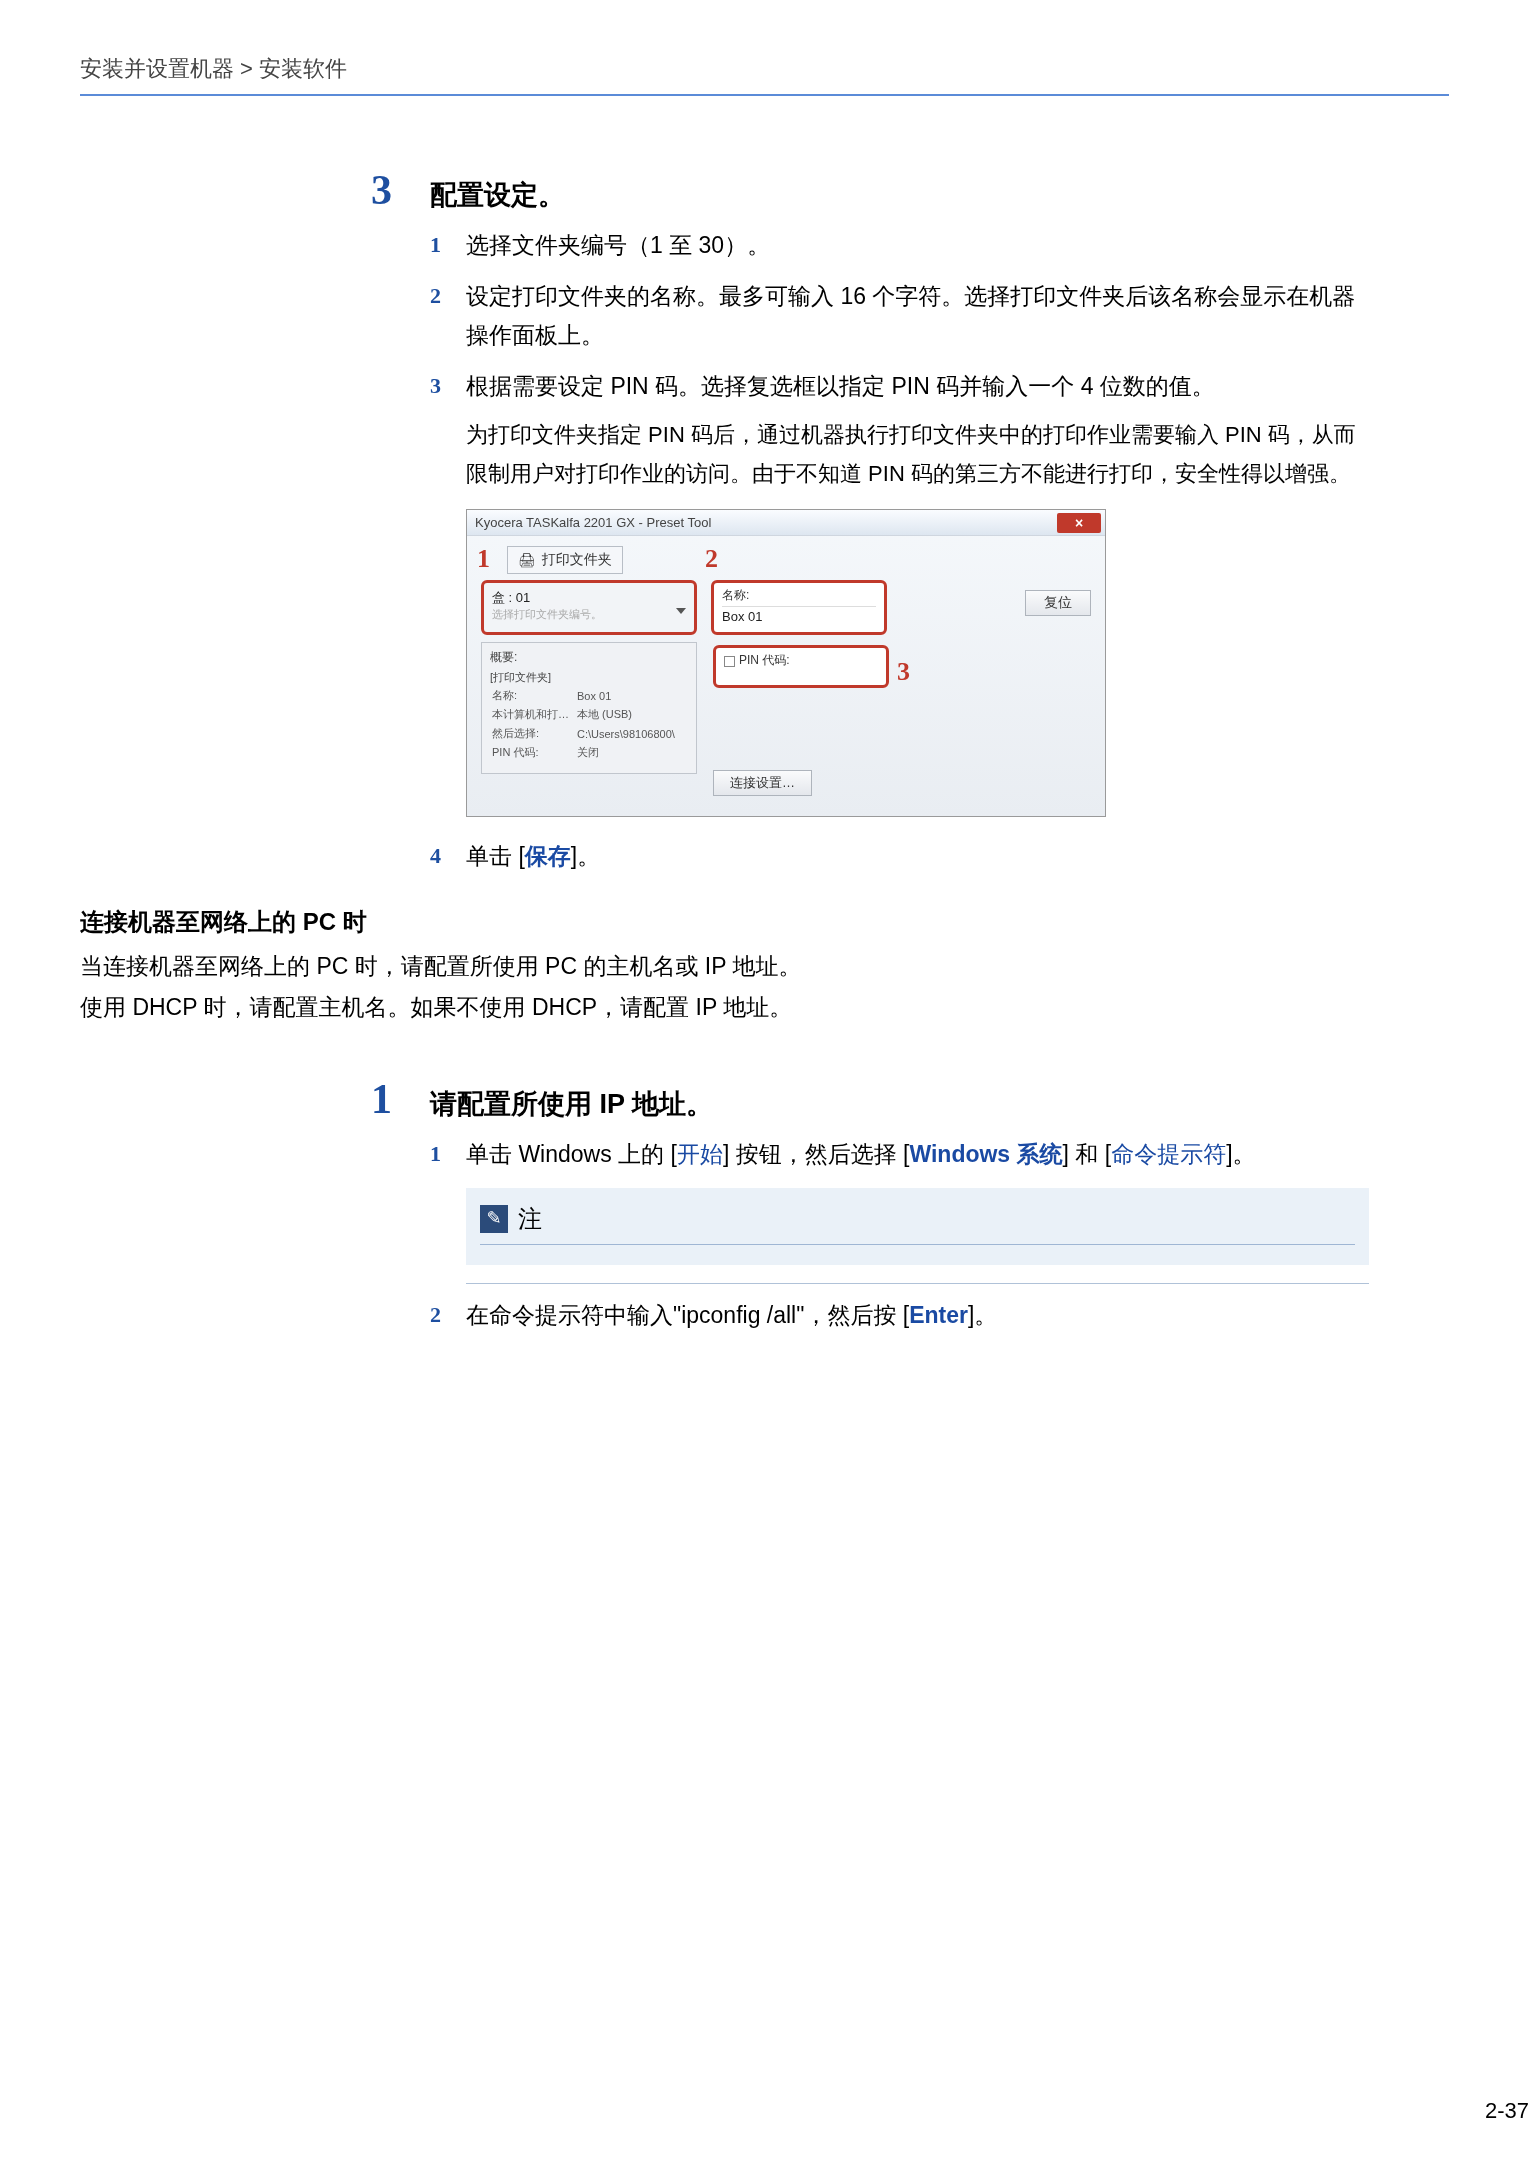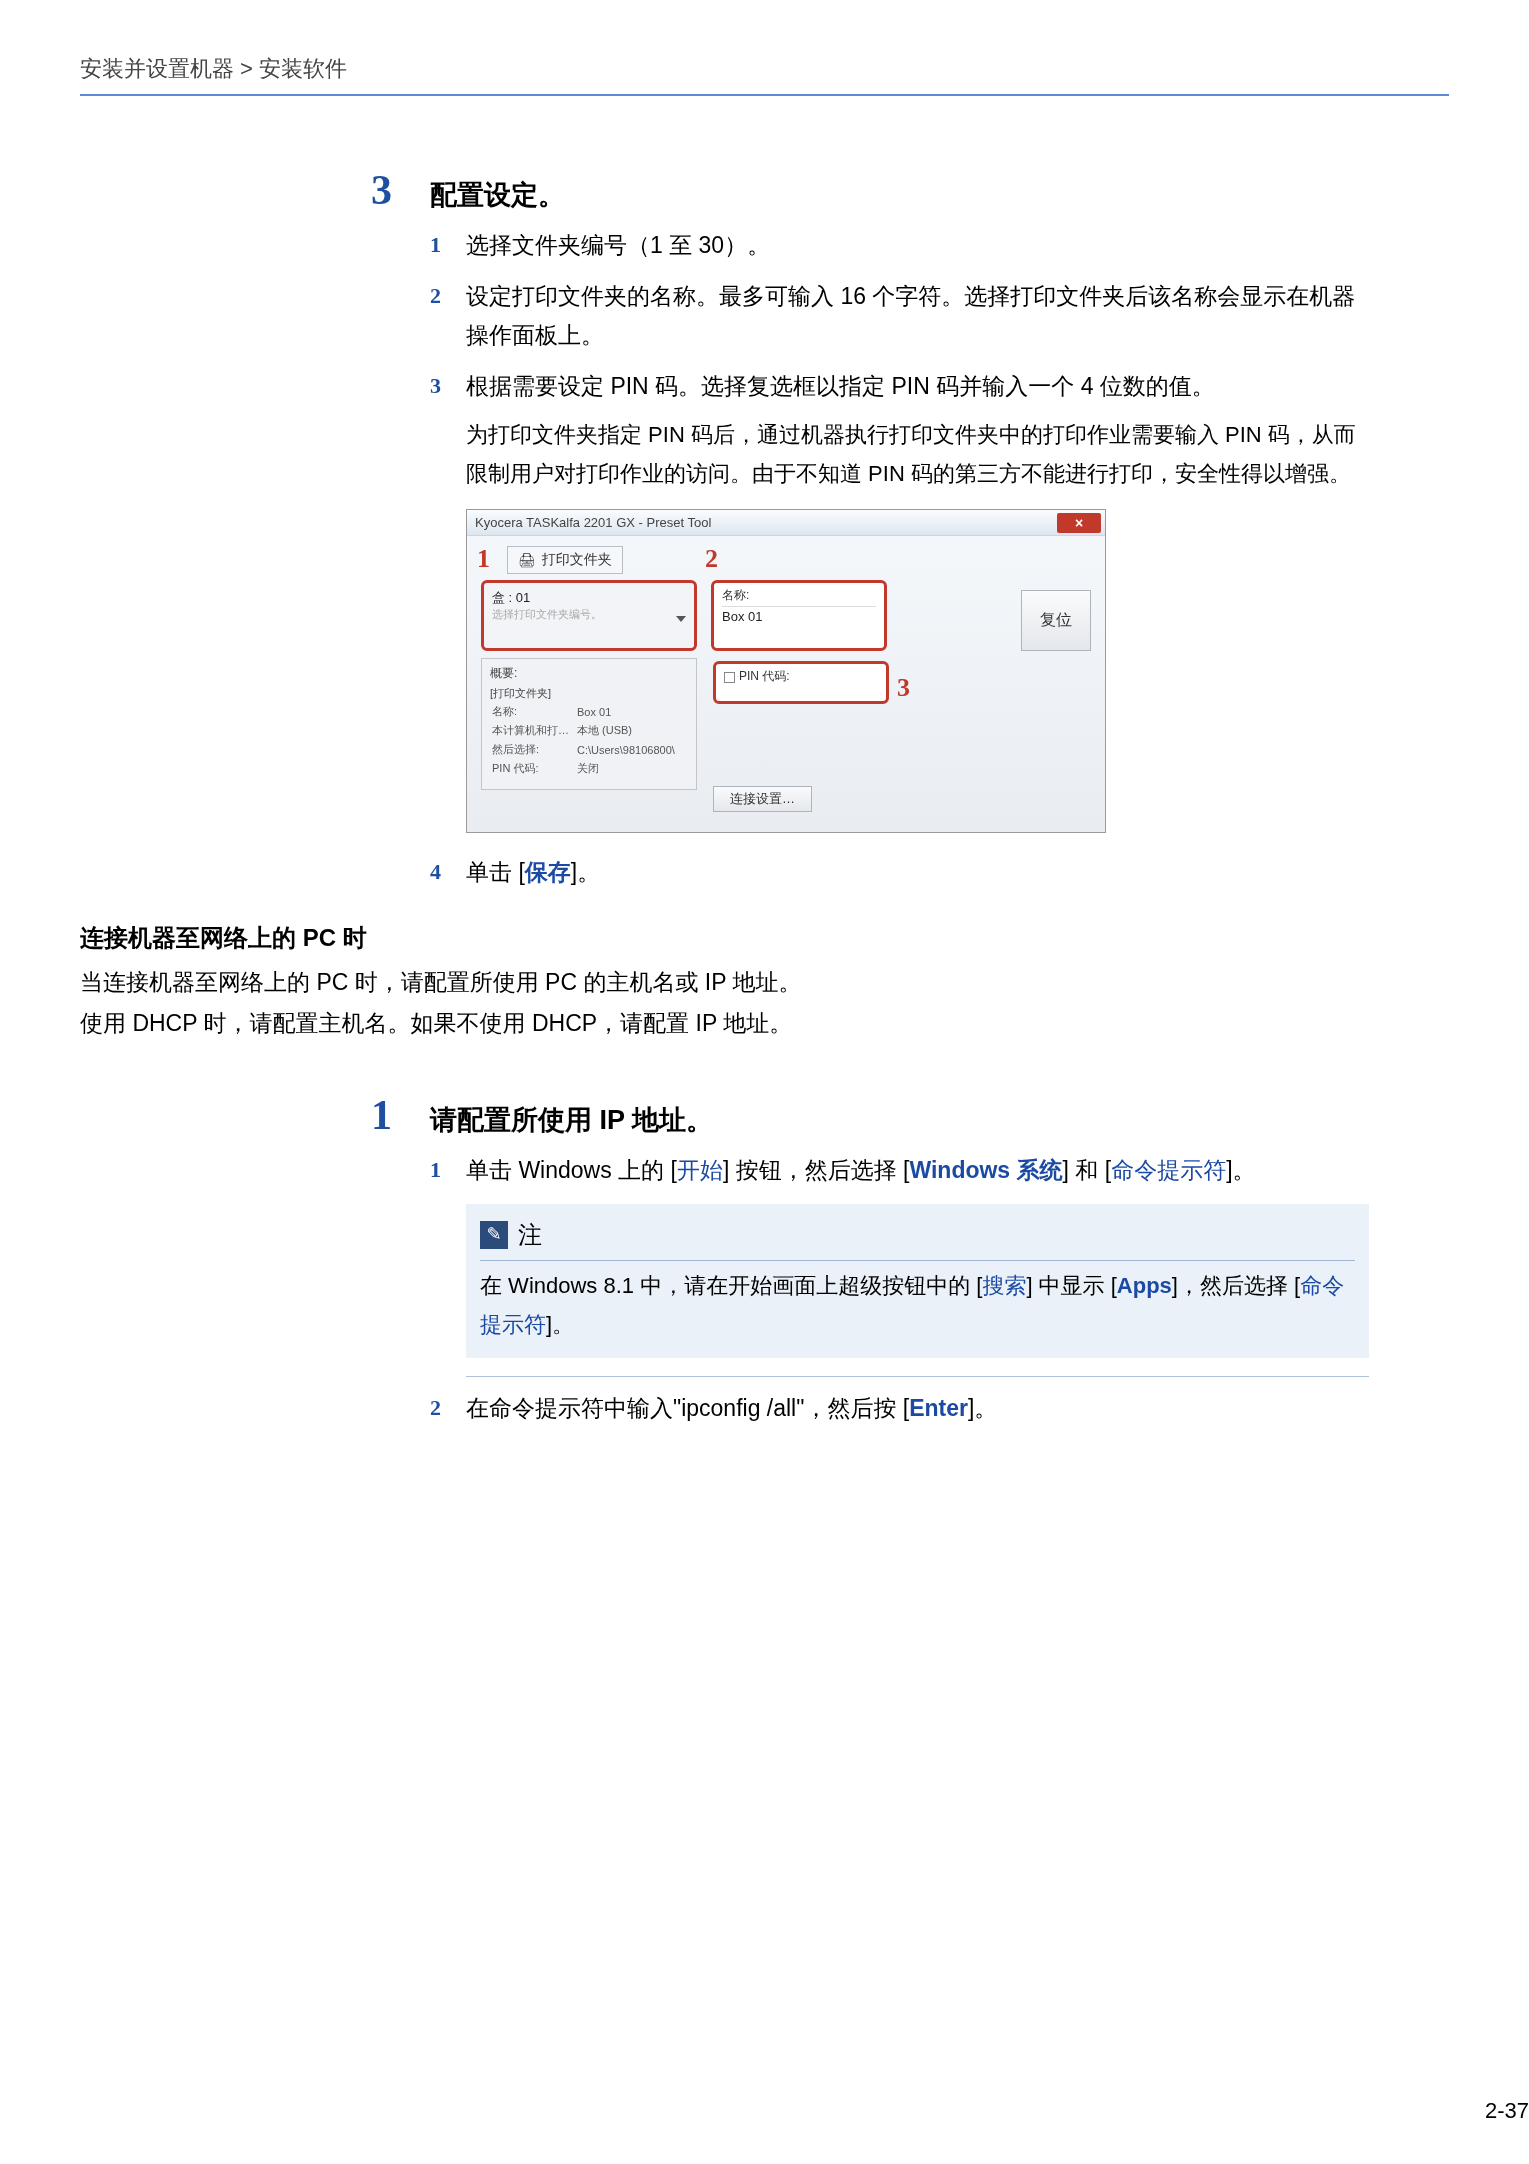--- a/index.html
+++ b/index.html
@@ -135,21 +135,21 @@
     border-radius: 6px;
     padding: 4px 8px 6px 8px;
     width: 176px;
     background: #fff;
   }
   .name-box .lbl { font-size: 12px; color: #333; }
   .name-box .val { font-size: 13px; color: #222; border-top: 1px solid #ddd; padding-top: 2px; margin-top: 2px; }
   .reset-btn {
     margin-top: 16px; margin-left: auto;
     border: 1px solid #aeb4bc; background: linear-gradient(#fafbfc,#e4e7ec);
-    padding: 19px 18px; font-size: 16px; color: #333; align-self: flex-start;
+    padding: 3px 18px; font-size: 14px; color: #333; align-self: flex-start;
   }
   .pin-box {
     margin-top: 10px;
     border: 3px solid #c0392b;
     border-radius: 6px;
     padding: 4px 8px 16px 8px;
     width: 176px;
     background: #fff;
     margin-left: 232px;
   }
@@ -320,23 +320,20 @@
       </div>
     </div>
 
     <div style="margin-left:36px;">
       <div class="note">
         <div class="note-head">
           <span class="note-icon">✎</span>
           <span>注</span>
         </div>
         <div class="note-underline"></div>
-        <div class="note-body">
-          <span>在 Windows 8.1 中，请在开始画面上超级按钮中的 [</span><span class="link-plain">搜索</span><span>] 中显示 [</span><span class="link">Apps</span><span>]，然后选择 [</span><span class="link-plain">命令提示符</span><span>]。</span>
-        </div>
       </div>
     </div>
 
     <div class="note-sep"></div>
 
     <div class="sub">
       <div class="sub-num">2</div>
       <div class="sub-text">
         <span>在命令提示符中输入"ipconfig /all"，然后按 [</span><span class="link">Enter</span><span>]。</span>
       </div>

